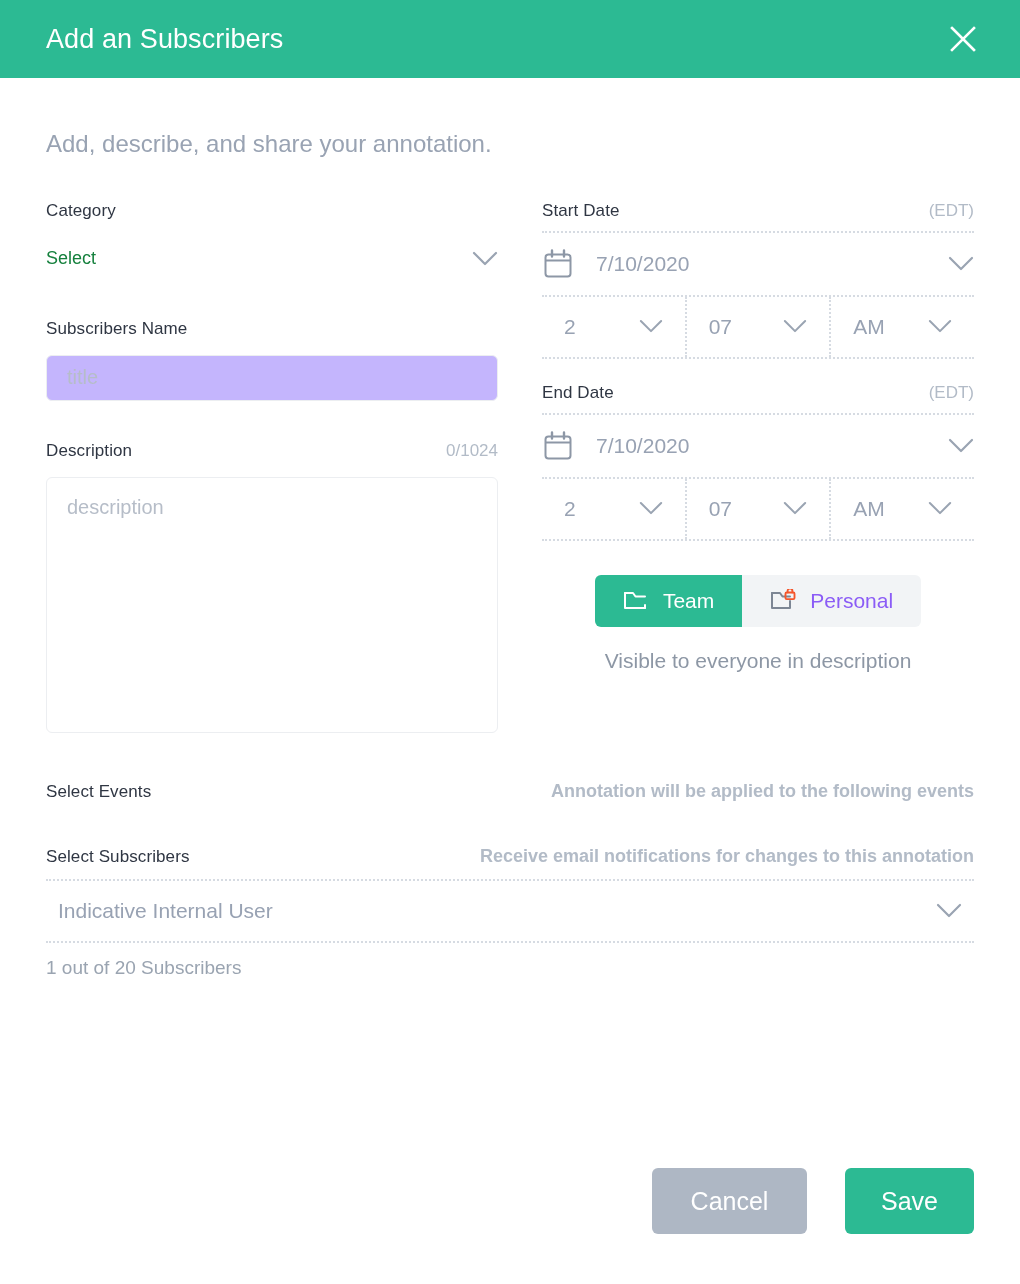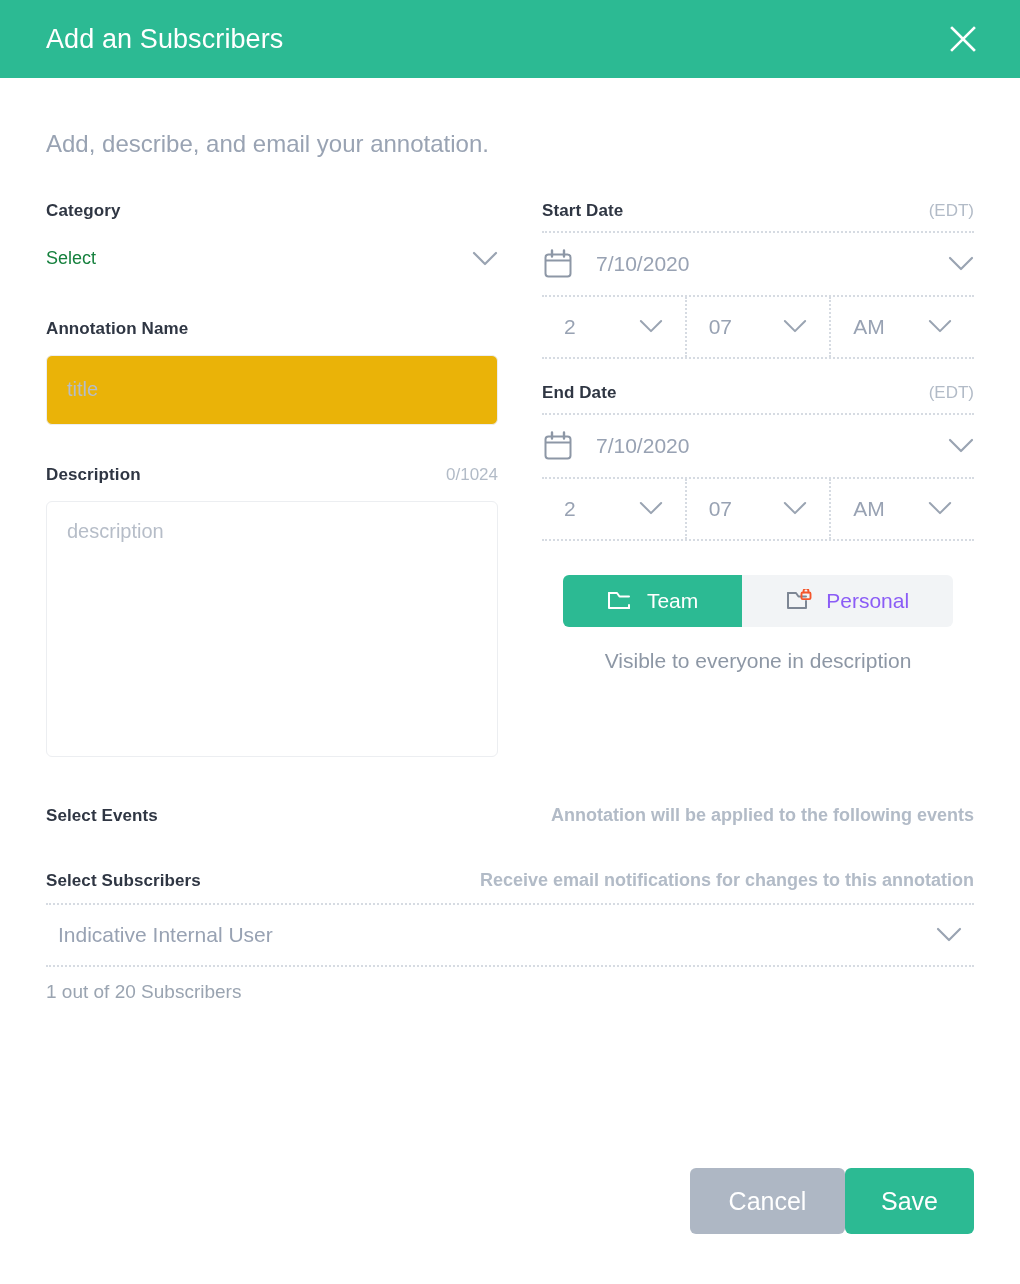--- a/index.html
+++ b/index.html
@@ -75,21 +75,21 @@
   .columns {
     display: flex;
     margin-top: 42px;
   }
   .col-left  { width: 452px; flex: 0 0 452px; }
   .col-gap   { width: 44px;  flex: 0 0 44px; }
   .col-right { flex: 1 1 auto; }
 
   .field-label {
     font-size: 17px;
-    font-weight: 700;
+    font-weight: 400;
     color: #2f3643;
     letter-spacing: 0.1px;
   }
 
   .label-row {
     display: flex;
     align-items: baseline;
     justify-content: space-between;
   }
   .label-aux {
@@ -117,25 +117,25 @@
     flex: 0 0 auto;
     display: flex;
     align-items: center;
     justify-content: center;
   }
   .chev svg { display: block; }
 
   
   .text-input {
     margin-top: 16px;
-    height: 70px;
+    height: 46px;
     width: 452px;
     border: 1px solid #eceef1;
     border-radius: 6px;
-    background: #eab308;
+    background: #c4b5fd;
     font-family: "Liberation Sans", sans-serif;
     font-size: 20px;
     color: #3a4252;
     padding: 0 20px;
     outline: none;
   }
   .text-input::placeholder { color: #b6bdc8; }
 
   .textarea {
     margin-top: 16px;
@@ -217,21 +217,21 @@
     border-radius: 6px;
     overflow: hidden;
     box-shadow: none;
   }
   .seg {
     display: flex;
     align-items: center;
     justify-content: center;
     gap: 14px;
     height: 52px;
-    padding: 0 44px;
+    padding: 0 28px;
     font-size: 21px;
     cursor: pointer;
     border: 0;
     font-family: "Liberation Sans", sans-serif;
   }
   .seg.active {
     background: #2cba93;
     color: #ffffff;
   }
   .seg.inactive {
@@ -275,20 +275,21 @@
     color: #9aa4b1;
     padding-left: 0;
   }
 
   
   .modal-footer {
     position: absolute;
     right: 46px;
     bottom: 50px;
     display: flex;
+    gap: 38px;
   }
   .btn {
     border: 0;
     border-radius: 6px;
     height: 66px;
     font-size: 25px;
     font-family: "Liberation Sans", sans-serif;
     color: #ffffff;
     cursor: pointer;
     padding: 0 36px;
@@ -308,40 +309,40 @@
       <span>
         <svg width="30" height="30" viewBox="0 0 30 30" fill="none">
           <path d="M4 4 L26 26 M26 4 L4 26" stroke="#ffffff" stroke-width="2.6" stroke-linecap="square"></path>
         </svg>
       </span>
     </button>
   </div>
 
   <div class="modal-body">
 
-    <div class="subtitle">Add, describe, and email your annotation.</div>
+    <div class="subtitle">Add, describe, and share your annotation.</div>
 
     <div class="columns">
 
       <div class="col-left">
 
         <div>
           <div class="field-label">Category</div>
           <div class="plain-select">
             <span class="value">Select</span>
             <span class="chev">
               <svg width="26" height="16" viewBox="0 0 26 16" fill="none">
                 <path d="M2 2 L13 13 L24 2" stroke="#9aa4b2" stroke-width="2.2" stroke-linecap="round" stroke-linejoin="round"></path>
               </svg>
             </span>
           </div>
         </div>
 
         <div class="block-gap-lg">
-          <div class="field-label">Annotation Name</div>
+          <div class="field-label">Subscribers Name</div>
           <input class="text-input" type="text" placeholder="title" style="">
         </div>
 
         <div class="block-gap-lg">
           <div class="label-row">
             <span class="field-label">Description</span>
             <span class="label-aux">0/1024</span>
           </div>
           <textarea class="textarea" placeholder="description" style=""></textarea>
         </div>

